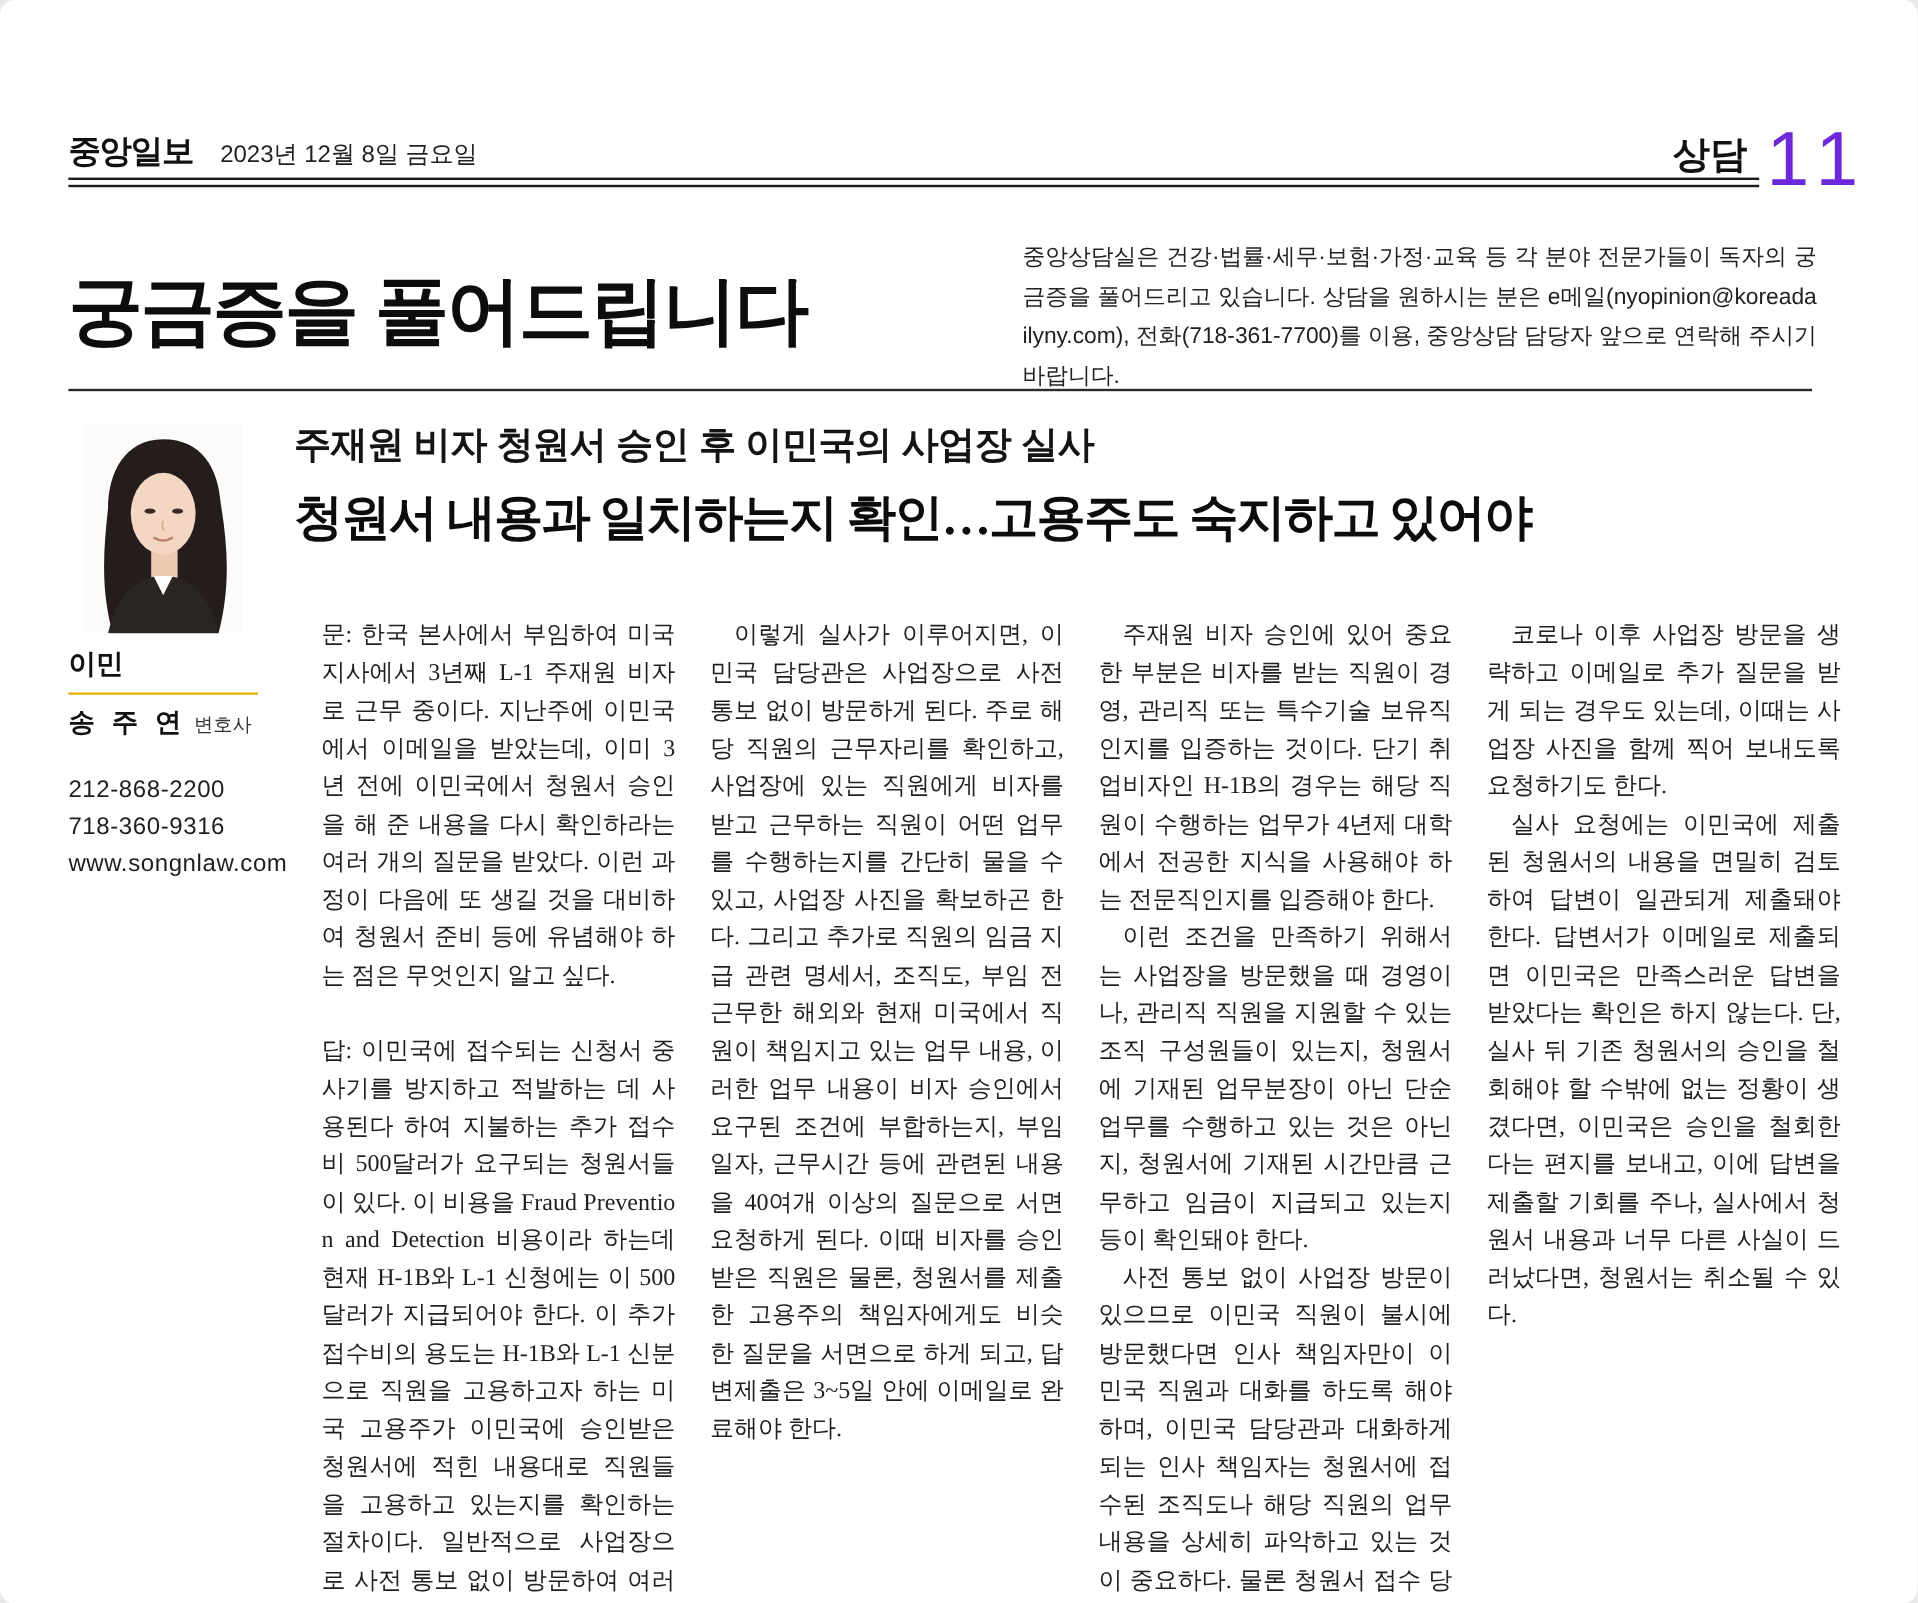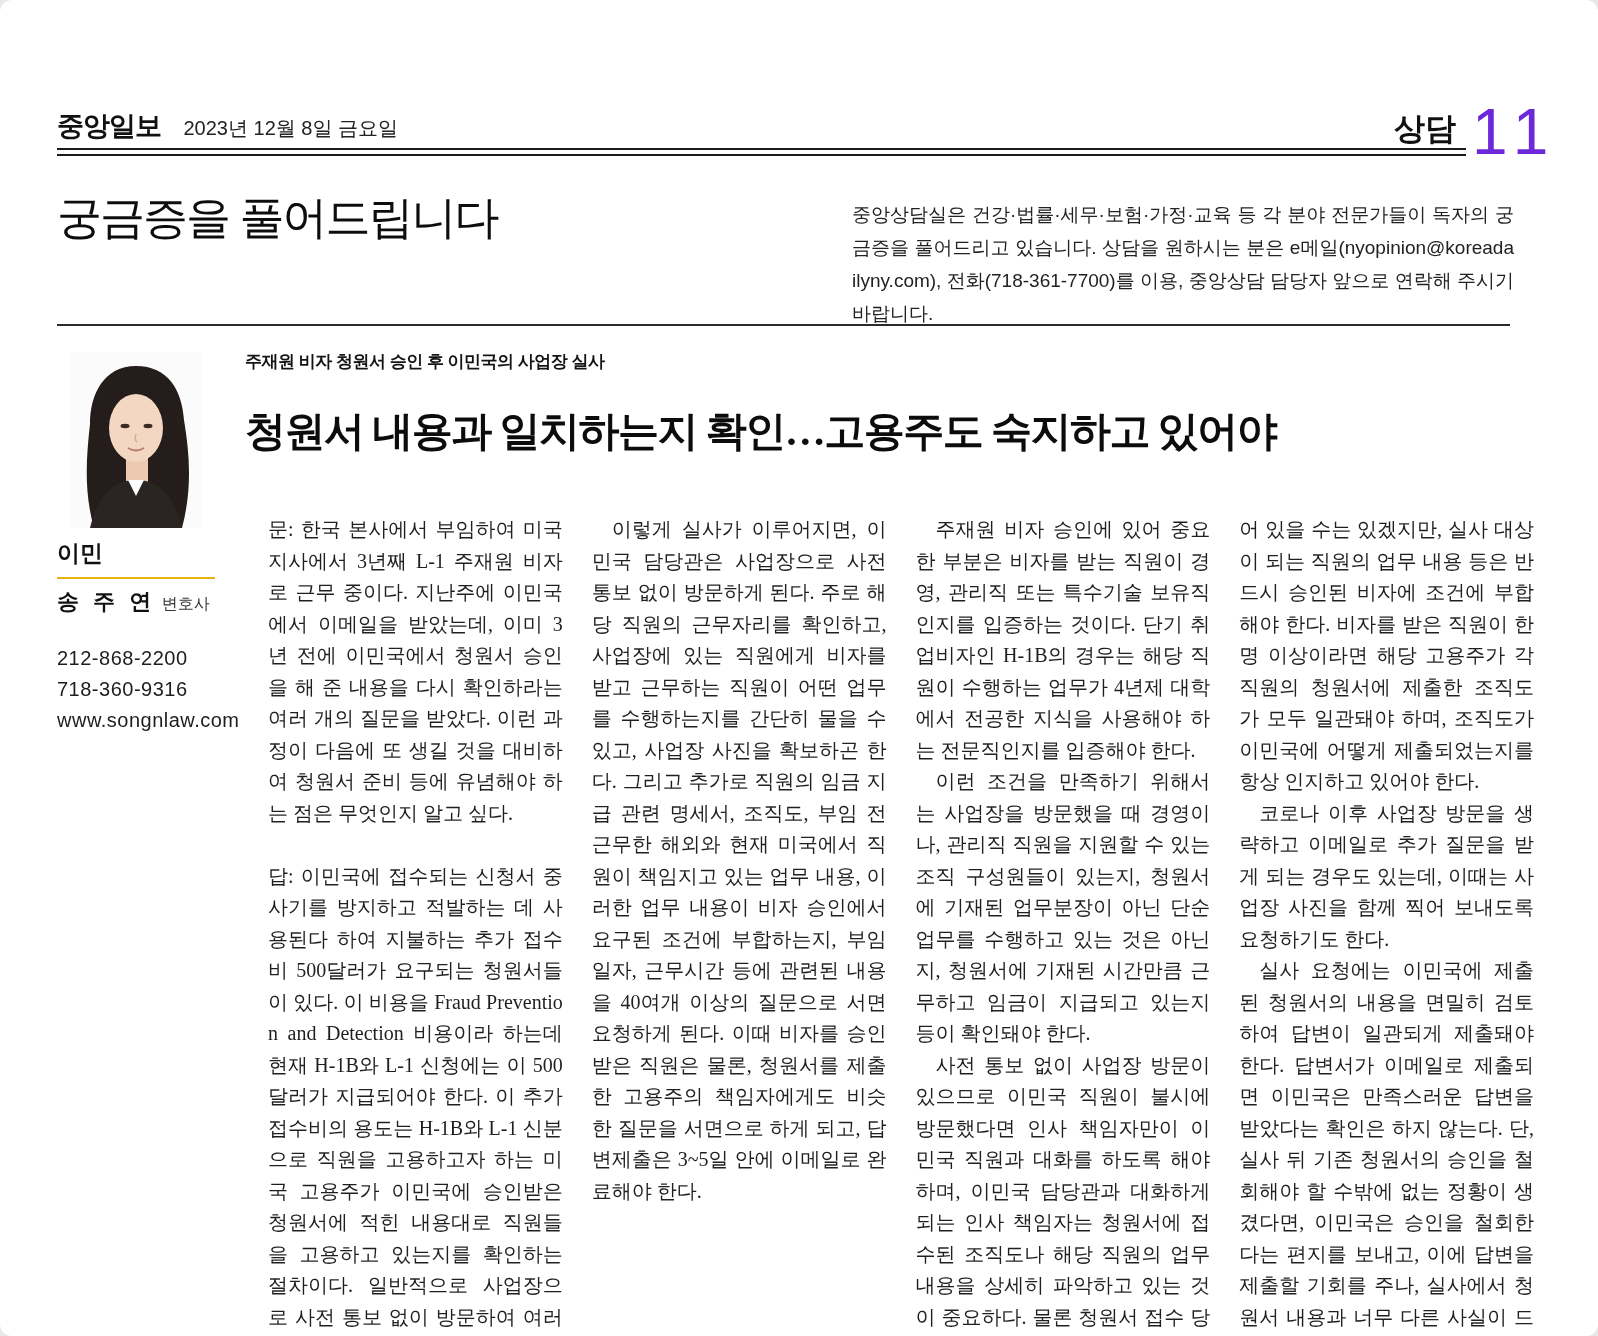--- a/index.html
+++ b/index.html
@@ -20,39 +20,39 @@
   .masthead-logo { display:inline-block; font-size:27px; font-weight:900; letter-spacing:-1px; color:#111; vertical-align:baseline; }
   .masthead-date { display:inline-block; font-size:20px; font-weight:400; color:#222; margin-left:18px; vertical-align:baseline; }
   .masthead-rule { position:absolute; left:57px; top:148px; width:1409px; height:8px;
                    border-top:2px solid #1b1b1b; border-bottom:2px solid #1b1b1b; }
   .masthead-section { position:absolute; top:108px; left:1394px; font-size:31px; font-weight:800; color:#111; }
   .masthead-pagenum { position:absolute; top:100px; left:1472px; width:90px;
                       font-size:64px; font-weight:100; letter-spacing:10px; color:#6d28d9;
                       font-family:"Liberation Sans", sans-serif; line-height:64px; }
 
   
-  .section-title { position:absolute; left:57px; top:188px; font-size:45px; font-weight:400;
+  .section-title { position:absolute; left:57px; top:217px; font-size:62px; font-weight:700;
                    letter-spacing:-2px; color:#0d0d0d; }
   .section-intro { position:absolute; left:852px; top:198px; width:662px;
                    font-size:19px; line-height:33px; text-align:justify; color:#222;
                    word-break:break-all; }
   .divider-rule { position:absolute; left:57px; top:324px; width:1453px; border-top:2px solid #2a2a2a; }
 
   
   .author { position:absolute; left:57px; top:352px; width:180px; }
   .author-photo { position:relative; margin-left:13px; width:132px; height:176px; background:#fdfdfd; overflow:hidden; }
   .author-category { margin-top:10px; font-size:23px; font-weight:800; color:#111;
                      border-bottom:2px solid #eab308; padding-bottom:8px; width:158px; }
   .author-name-row { margin-top:8px; }
   .author-name { font-size:22px; font-weight:800; letter-spacing:4px; color:#111; }
   .author-title { font-size:16px; font-weight:400; color:#333; margin-left:2px; }
   .author-contact { margin-top:26px; font-size:20px; line-height:31px; color:#1e1e1e; letter-spacing:0.5px; }
 
   
-  .kicker { position:absolute; left:245px; top:350px; font-size:17px; font-weight:600; color:#141414; letter-spacing:-0.5px; }
+  .kicker { position:absolute; left:245px; top:350px; font-size:31px; font-weight:600; color:#141414; letter-spacing:-0.5px; }
   .headline { position:absolute; left:245px; top:404px; width:1270px;
               font-family:"Liberation Serif", serif; font-size:41px; font-weight:600;
               letter-spacing:-1.5px; color:#0c0c0c; }
 
   .columns { position:absolute; left:245px; top:514px; width:1266px; height:828px;
              display:flex; gap:29px;margin-left:23px; }
   .col { flex:1 1 0; font-family:"Liberation Serif", serif; font-size:20px; line-height:31.5px;
          text-align:justify; color:#1f1f1f; word-break:break-all; overflow:hidden; }
   .col p { margin:0; }
   .col p.indent { text-indent:1em; }
@@ -120,19 +120,18 @@
     </div>
     <div class="col">
       <p class="indent">이렇게 실사가 이루어지면, 이민국 담당관은 사업장으로 사전 통보 없이 방문하게 된다. 주로 해당 직원의 근무자리를 확인하고, 사업장에 있는 직원에게 비자를 받고 근무하는 직원이 어떤 업무를 수행하는지를 간단히 물을 수 있고, 사업장 사진을 확보하곤 한다. 그리고 추가로 직원의 임금 지급 관련 명세서, 조직도, 부임 전 근무한 해외와 현재 미국에서 직원이 책임지고 있는 업무 내용, 이러한 업무 내용이 비자 승인에서 요구된 조건에 부합하는지, 부임 일자, 근무시간 등에 관련된 내용을 40여개 이상의 질문으로 서면 요청하게 된다. 이때 비자를 승인받은 직원은 물론, 청원서를 제출한 고용주의 책임자에게도 비슷한 질문을 서면으로 하게 되고, 답변제출은 3~5일 안에 이메일로 완료해야 한다.</p>
     </div>
     <div class="col">
       <p class="indent">주재원 비자 승인에 있어 중요한 부분은 비자를 받는 직원이 경영, 관리직 또는 특수기술 보유직인지를 입증하는 것이다. 단기 취업비자인 H-1B의 경우는 해당 직원이 수행하는 업무가 4년제 대학에서 전공한 지식을 사용해야 하는 전문직인지를 입증해야 한다.</p>
       <p class="indent">이런 조건을 만족하기 위해서는 사업장을 방문했을 때 경영이나, 관리직 직원을 지원할 수 있는 조직 구성원들이 있는지, 청원서에 기재된 업무분장이 아닌 단순 업무를 수행하고 있는 것은 아닌지, 청원서에 기재된 시간만큼 근무하고 임금이 지급되고 있는지 등이 확인돼야 한다.</p>
       <p class="indent">사전 통보 없이 사업장 방문이 있으므로 이민국 직원이 불시에 방문했다면 인사 책임자만이 이민국 직원과 대화를 하도록 해야 하며, 이민국 담당관과 대화하게 되는 인사 책임자는 청원서에 접수된 조직도나 해당 직원의 업무 내용을 상세히 파악하고 있는 것이 중요하다. 물론 청원서 접수 당시에 제출된 조직도가 실사가 이루어질 시점에 변경되</p>
     </div>
     <div class="col">
-      <p>어 있을 수는 있겠지만, 실사 대상이 되는 직원의 업무 내용 등은 반드시 승인된 비자에 조건에 부합해야 한다. 비자를 받은 직원이 한 명 이상이라면 해당 고용주가 각 직원의 청원서에 제출한 조직도가 모두 일관돼야 하며, 조직도가 이민국에 어떻게 제출되었는지를 항상 인지하고 있어야 한다.</p>
       <p class="indent">코로나 이후 사업장 방문을 생략하고 이메일로 추가 질문을 받게 되는 경우도 있는데, 이때는 사업장 사진을 함께 찍어 보내도록 요청하기도 한다.</p>
       <p class="indent">실사 요청에는 이민국에 제출된 청원서의 내용을 면밀히 검토하여 답변이 일관되게 제출돼야 한다. 답변서가 이메일로 제출되면 이민국은 만족스러운 답변을 받았다는 확인은 하지 않는다. 단, 실사 뒤 기존 청원서의 승인을 철회해야 할 수밖에 없는 정황이 생겼다면, 이민국은 승인을 철회한다는 편지를 보내고, 이에 답변을 제출할 기회를 주나, 실사에서 청원서 내용과 너무 다른 사실이 드러났다면, 청원서는 취소될 수 있다.</p>
     </div>
   </div>
 
 </div>
 
 </body></html>

